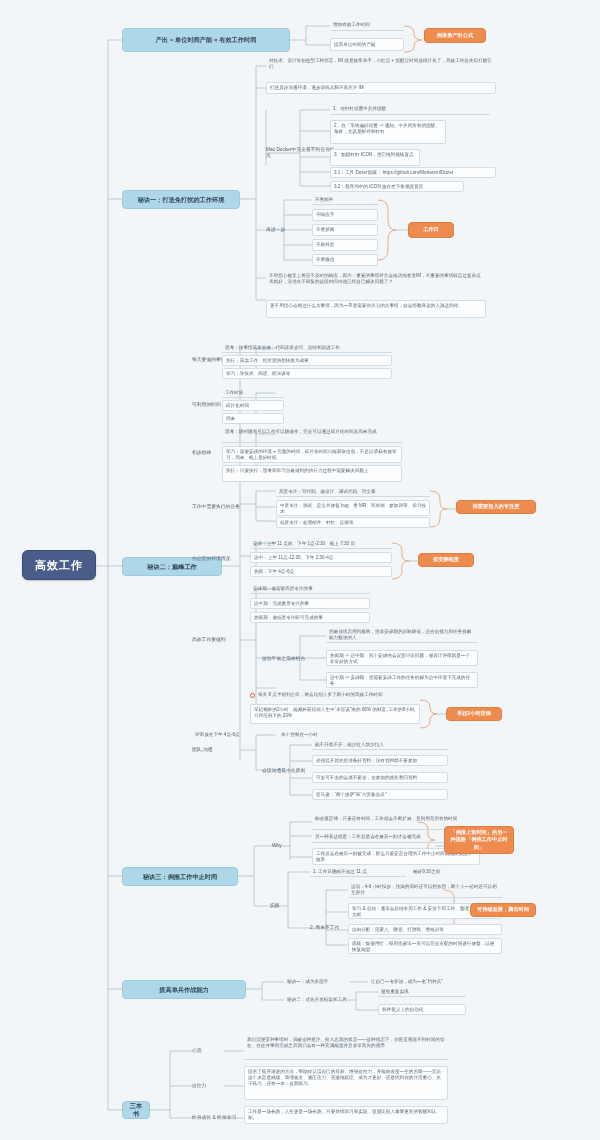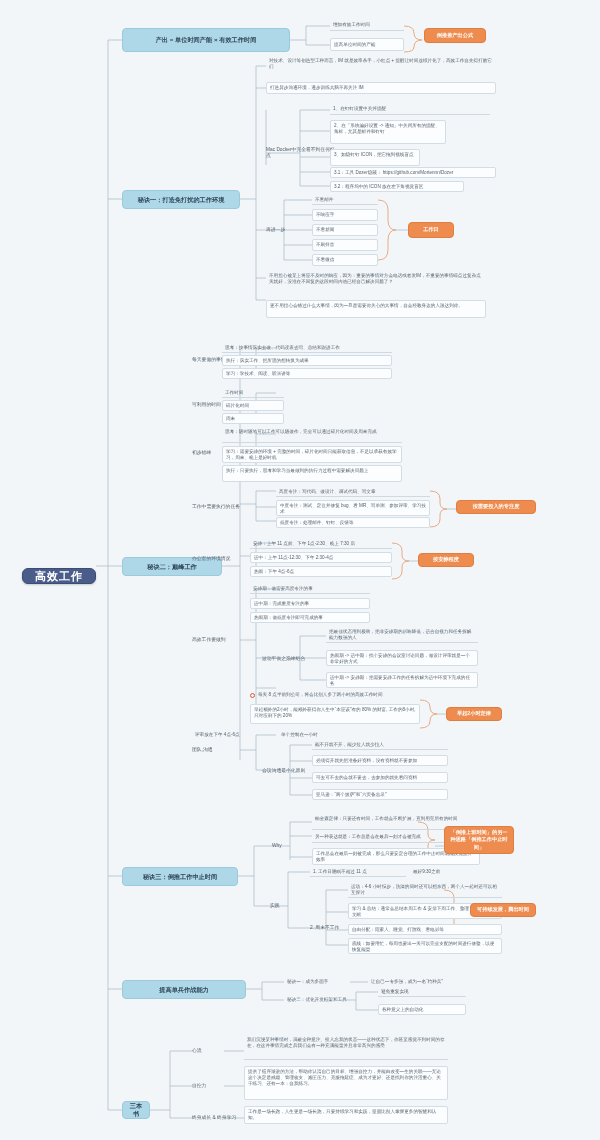--- a/index.html
+++ b/index.html
@@ -211,21 +211,21 @@
       <path d="M170 1051 V1118"></path>
       <path d="M170 1051 H192"></path>
       <path d="M170 1086 H192"></path>
       <path d="M170 1118 H192"></path>
       <path d="M224 1051 H244"></path>
       <path d="M224 1086 H244"></path>
       <path d="M224 1118 H244"></path>
     </g>
   </svg>
 
-  <div class="node root" style="left:22px;top:550px;width:74px;height:16px;margin-top:18px;">
+  <div class="node root" style="left:22px;top:550px;width:74px;height:30px;">
     <span>高效工作</span>
   </div>
 
   <div class="node l1" style="left:122px;top:28px;width:168px;height:24px;">
     <span>产出 = 单位时间产能 × 有效工作时间</span>
   </div>
   <div class="node leaf nb" style="left:330px;top:20px;width:74px;height:11px;border-bottom:0.6px solid #cfd9e2;">
     <span>增加有效工作时间</span>
   </div>
   <div class="node card" style="left:330px;top:38px;width:74px;height:13px;">

